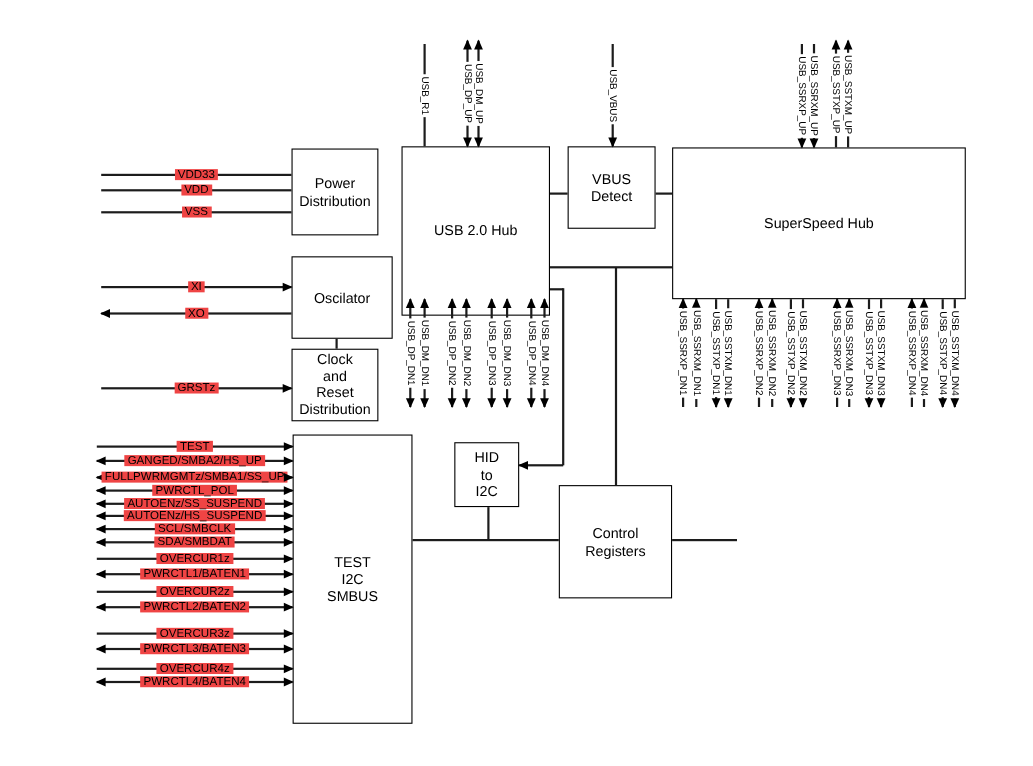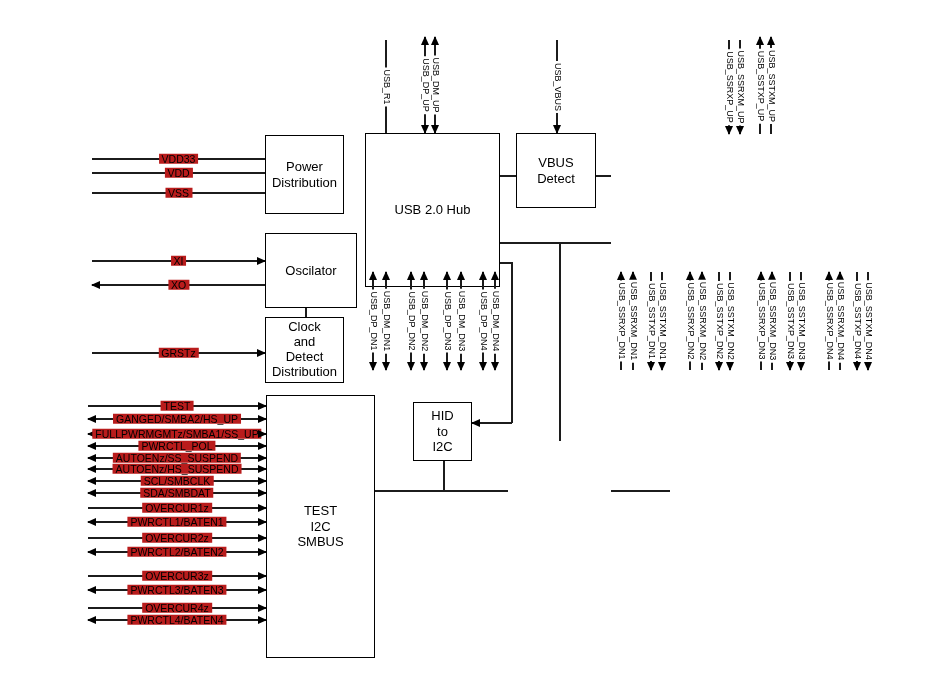--- a/index.html
+++ b/index.html
@@ -3,21 +3,21 @@
 <meta charset="utf-8">
 <style>
   html,body{margin:0;padding:0;background:#fff}
   .stage{position:relative;width:939px;height:696px;background:#fff;overflow:hidden;
          font-family:"Liberation Sans",sans-serif;color:#000}
   .block{position:absolute;box-sizing:border-box;border:1.5px solid #000;background:#fff;
          display:flex;align-items:center;justify-content:center;text-align:center}
   .bt{white-space:pre-line;font-size:13px;line-height:1.22}
   .wh{position:absolute;height:1.5px;background:#1c1c1c}
   .wv{position:absolute;width:1.5px;background:#1c1c1c}
-  .hl{position:absolute;left:50%;top:50%;transform:translate(-50%,-50%);background:#b91c1c;
+  .hl{position:absolute;left:50%;top:50%;transform:translate(-50%,-50%);background:#ef4444;
       padding:0 3px;font-size:10.5px;white-space:nowrap;line-height:1}
   .vl{position:absolute;left:50%;top:50%;transform:translate(-50%,-50%) rotate(90deg);
       background:#fff;padding:0 2px;font-size:9px;white-space:nowrap;line-height:1}
   .ar::after{content:"";position:absolute;right:-1px;top:50%;transform:translateY(-50%);
       border-top:4px solid transparent;border-bottom:4px solid transparent;border-left:9px solid #000}
   .al::before{content:"";position:absolute;left:-1px;top:50%;transform:translateY(-50%);
       border-top:4px solid transparent;border-bottom:4px solid transparent;border-right:9px solid #000}
   .au::before{content:"";position:absolute;top:-1px;left:50%;transform:translateX(-50%);
       border-left:4px solid transparent;border-right:4px solid transparent;border-bottom:9px solid #000}
   .ad::after{content:"";position:absolute;bottom:-1px;left:50%;transform:translateX(-50%);
@@ -31,39 +31,46 @@
   <div class="block" style="left:265px;top:135px;width:79px;height:79px">
       <span class="bt">Power
 Distribution</span>
     </div>
   <div class="block" style="left:265px;top:233px;width:92px;height:75px">
       <span class="bt">Oscilator</span>
     </div>
   <div class="block" style="left:265px;top:317px;width:79px;height:66px">
       <span class="bt" style="line-height:1.15">Clock
 and
-Detect
+Reset
 Distribution</span>
     </div>
   <div class="block" style="left:266px;top:395px;width:109px;height:263px">
       <span class="bt">TEST
 I2C
 SMBUS</span>
     </div>
   <div class="block" style="left:365px;top:133px;width:135px;height:154px">
       <span class="bt">USB 2.0 Hub</span>
     </div>
   <div class="block" style="left:516px;top:133px;width:80px;height:75px">
       <span class="bt">VBUS
 Detect</span>
     </div>
+  <div class="block" style="left:611px;top:134px;width:267px;height:138px">
+      <span class="bt">SuperSpeed Hub</span>
+    </div>
   <div class="block" style="left:413px;top:402px;width:59px;height:59px">
       <span class="bt">HID
 to
 I2C</span>
+    </div>
+  <div class="block" style="left:508px;top:441px;width:103px;height:103px">
+      <span class="bt">Control
+Registers</span>
     </div>
 
   <div class="wv" style="left:305px;top:308px;height:9px"></div>
   <div class="wh" style="left:500px;top:175px;width:16px"></div>
   <div class="wh" style="left:596px;top:175px;width:15px"></div>
   <div class="wh" style="left:500px;top:242px;width:111px"></div>
   <div class="wv" style="left:559px;top:243px;height:198px"></div>
   <div class="wh" style="left:375px;top:490px;width:133px"></div>
   <div class="wv" style="left:443px;top:461px;height:30px"></div>
   <div class="wh" style="left:611px;top:490px;width:59px"></div>

